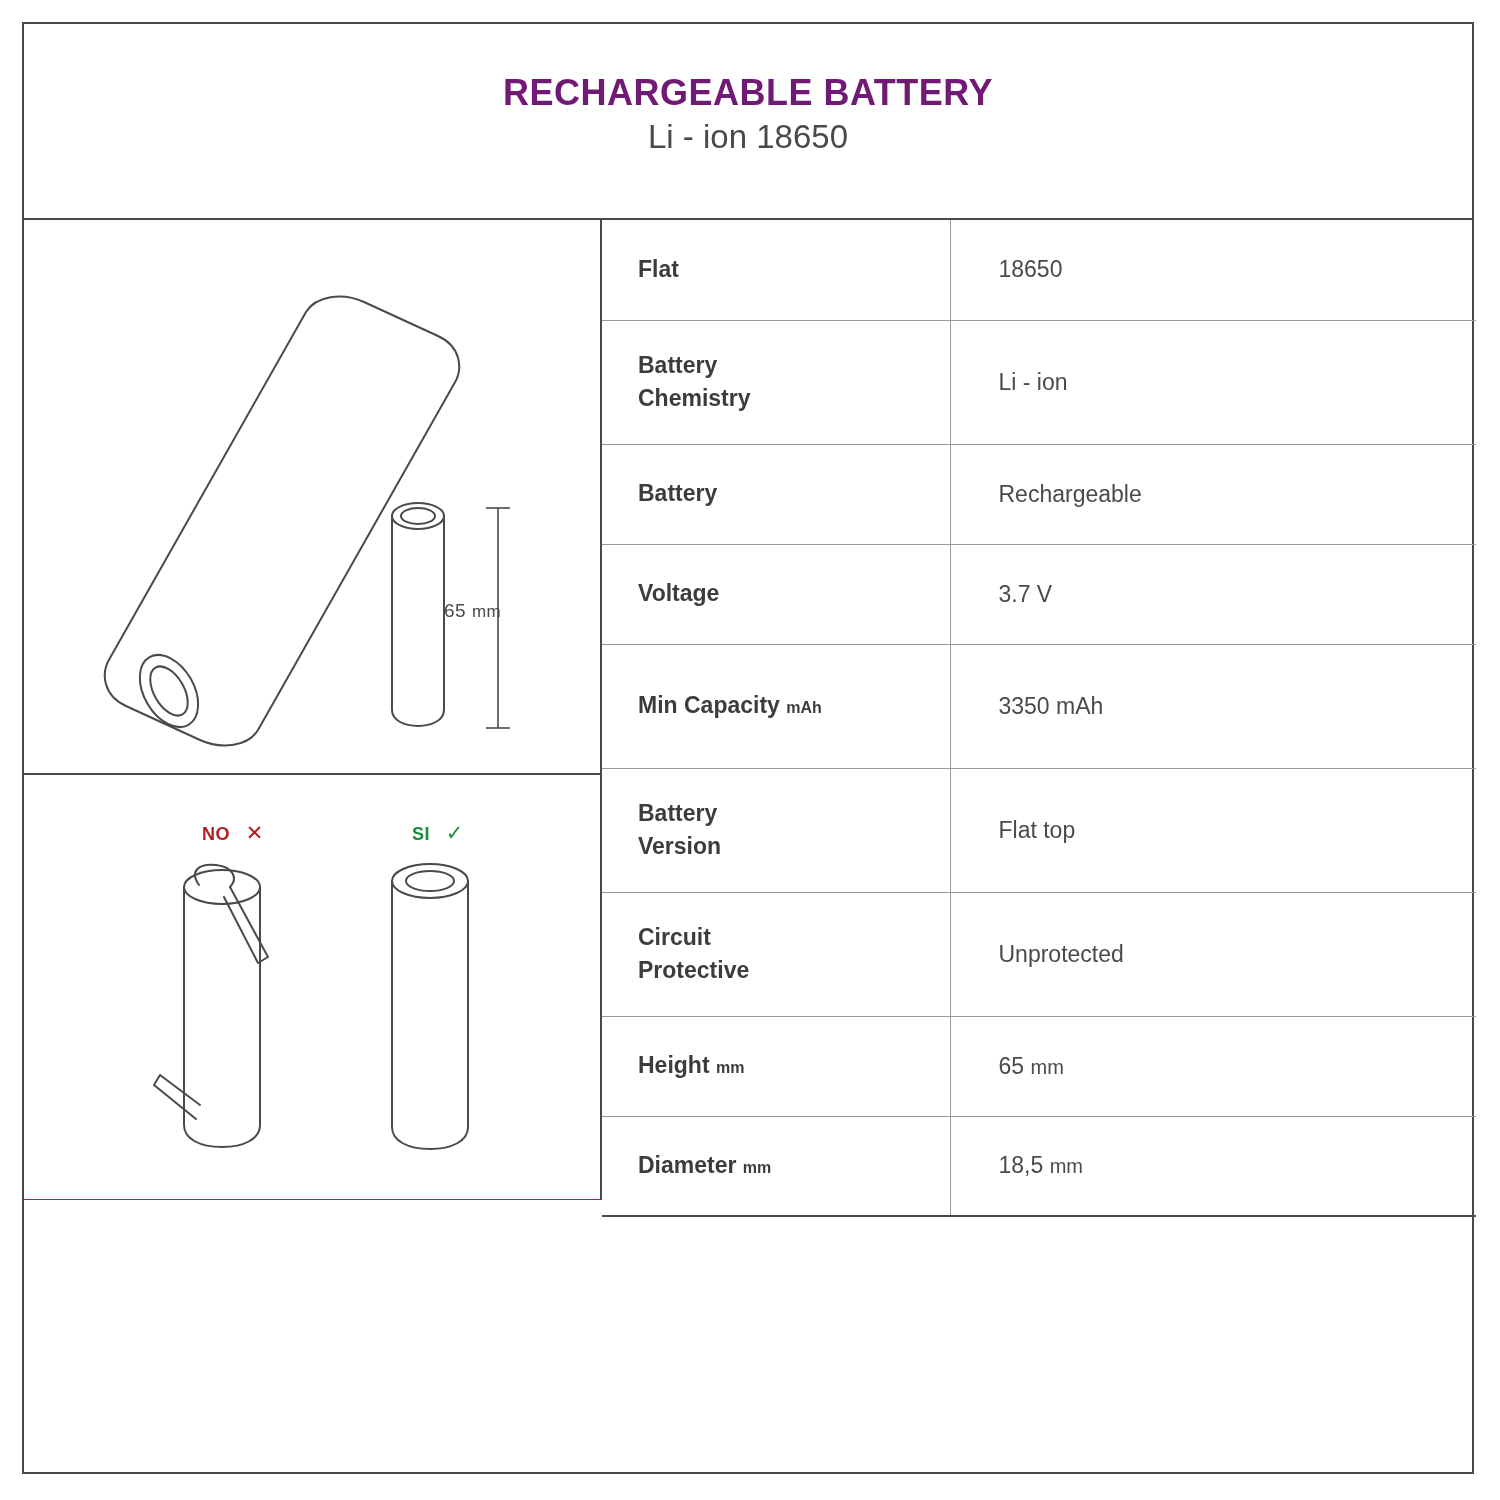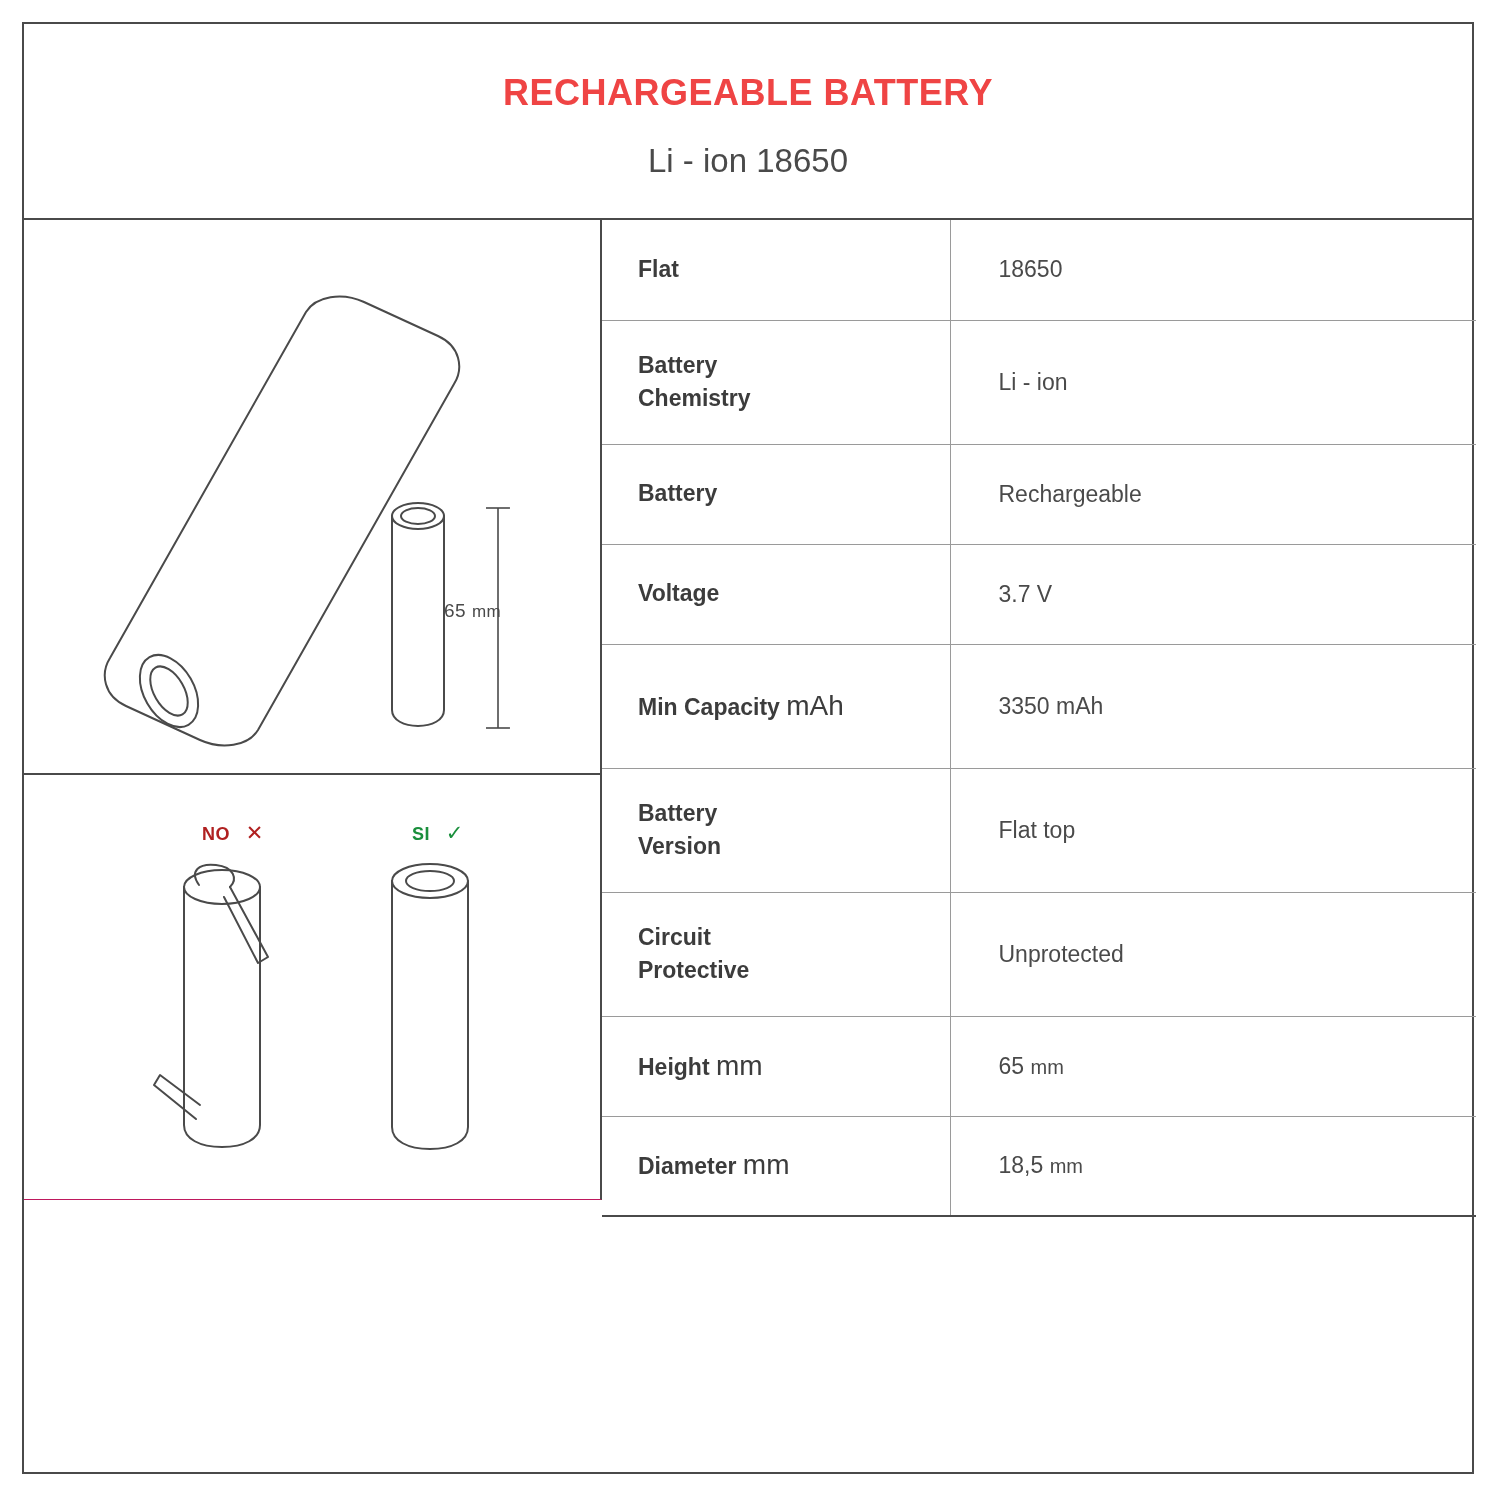--- a/index.html
+++ b/index.html
@@ -32,24 +32,24 @@
     height: 196px;
     border-bottom: 2px solid #4a4a4a;
     box-sizing: border-box;
     text-align: center;
   }
   .title {
     margin-top: 48px;
     font-size: 36px;
     font-weight: bold;
     letter-spacing: 0.5px;
-    color: #ef4444;
+    color: #701a75;
   }
   .subtitle {
-    margin-top: 28px;
+    margin-top: 4px;
     font-size: 33px;
     font-weight: normal;
     color: #4a4a4a;
   }
   
   .left-col {
     position: absolute;
     left: 0;
     top: 196px;
     width: 578px;
@@ -136,22 +136,22 @@
   }
   .spec-table td.label {
     width: 348px;
     font-size: 23px;
     font-weight: bold;
     color: #3c3c3c;
     border-right: 1.5px solid #9a9a9a;
     line-height: 1.45;
   }
   .spec-table td.label .unit {
-    font-weight: normal;
-    font-size: 28px;
+    font-weight: bold;
+    font-size: 16px;
   }
   .spec-table td.value {
     width: 526px;
     font-size: 23px;
     font-weight: normal;
     color: #4a4a4a;
     padding-left: 48px;
   }
   .spec-table td.value .unit {
     font-size: 20px;

